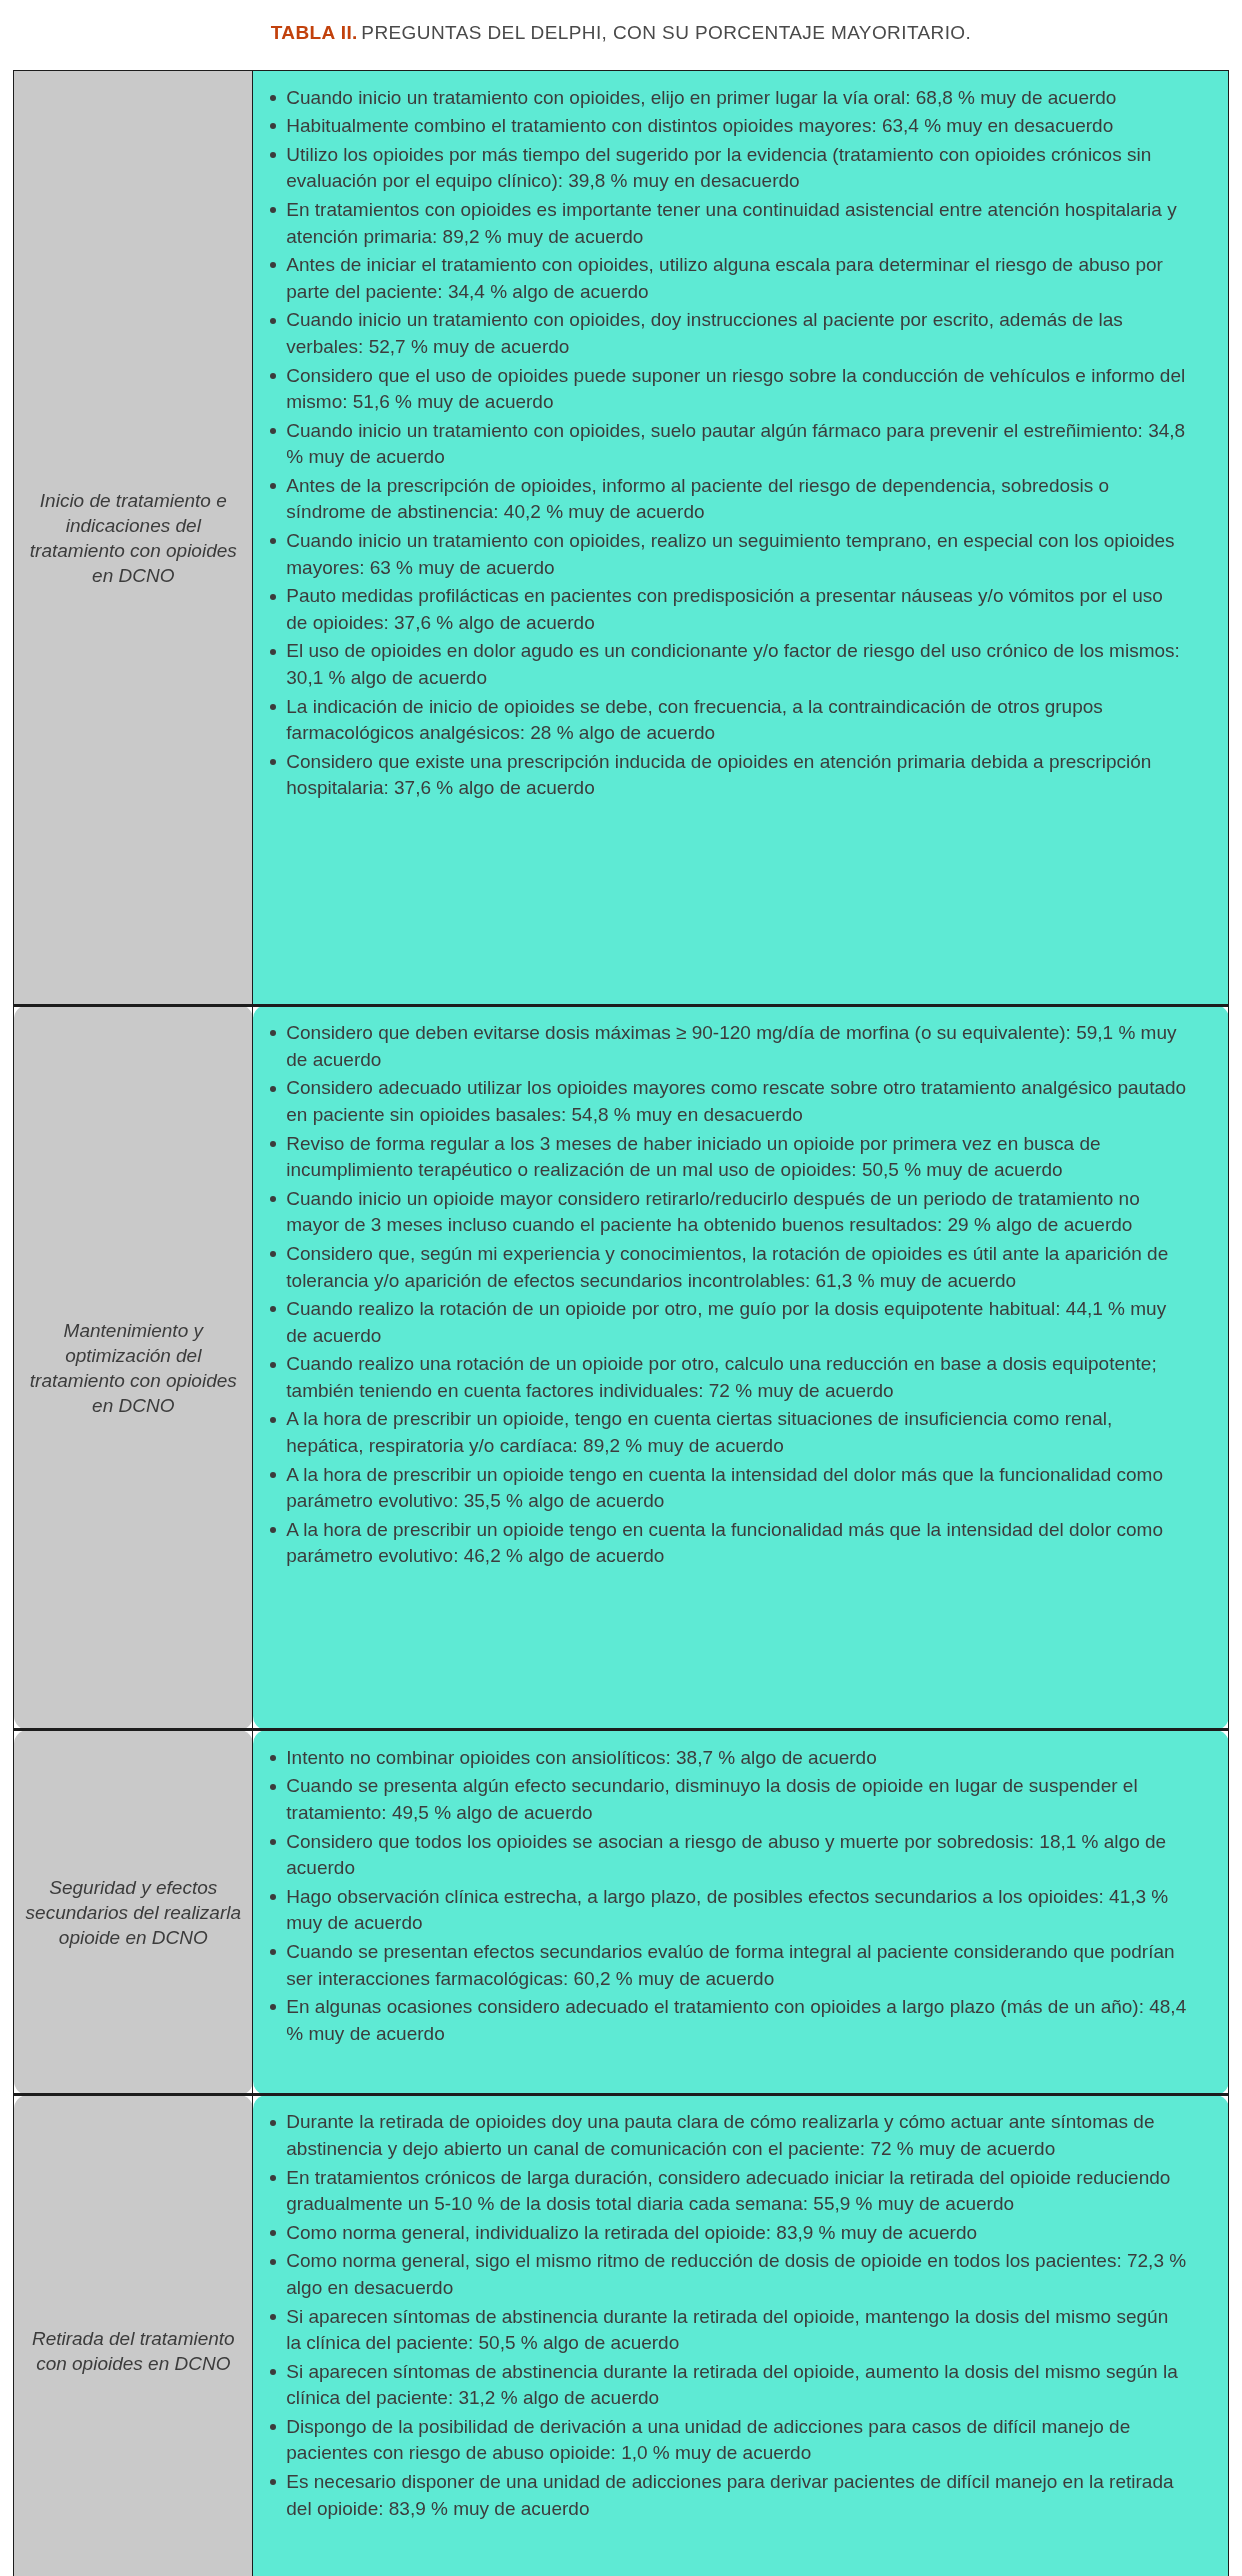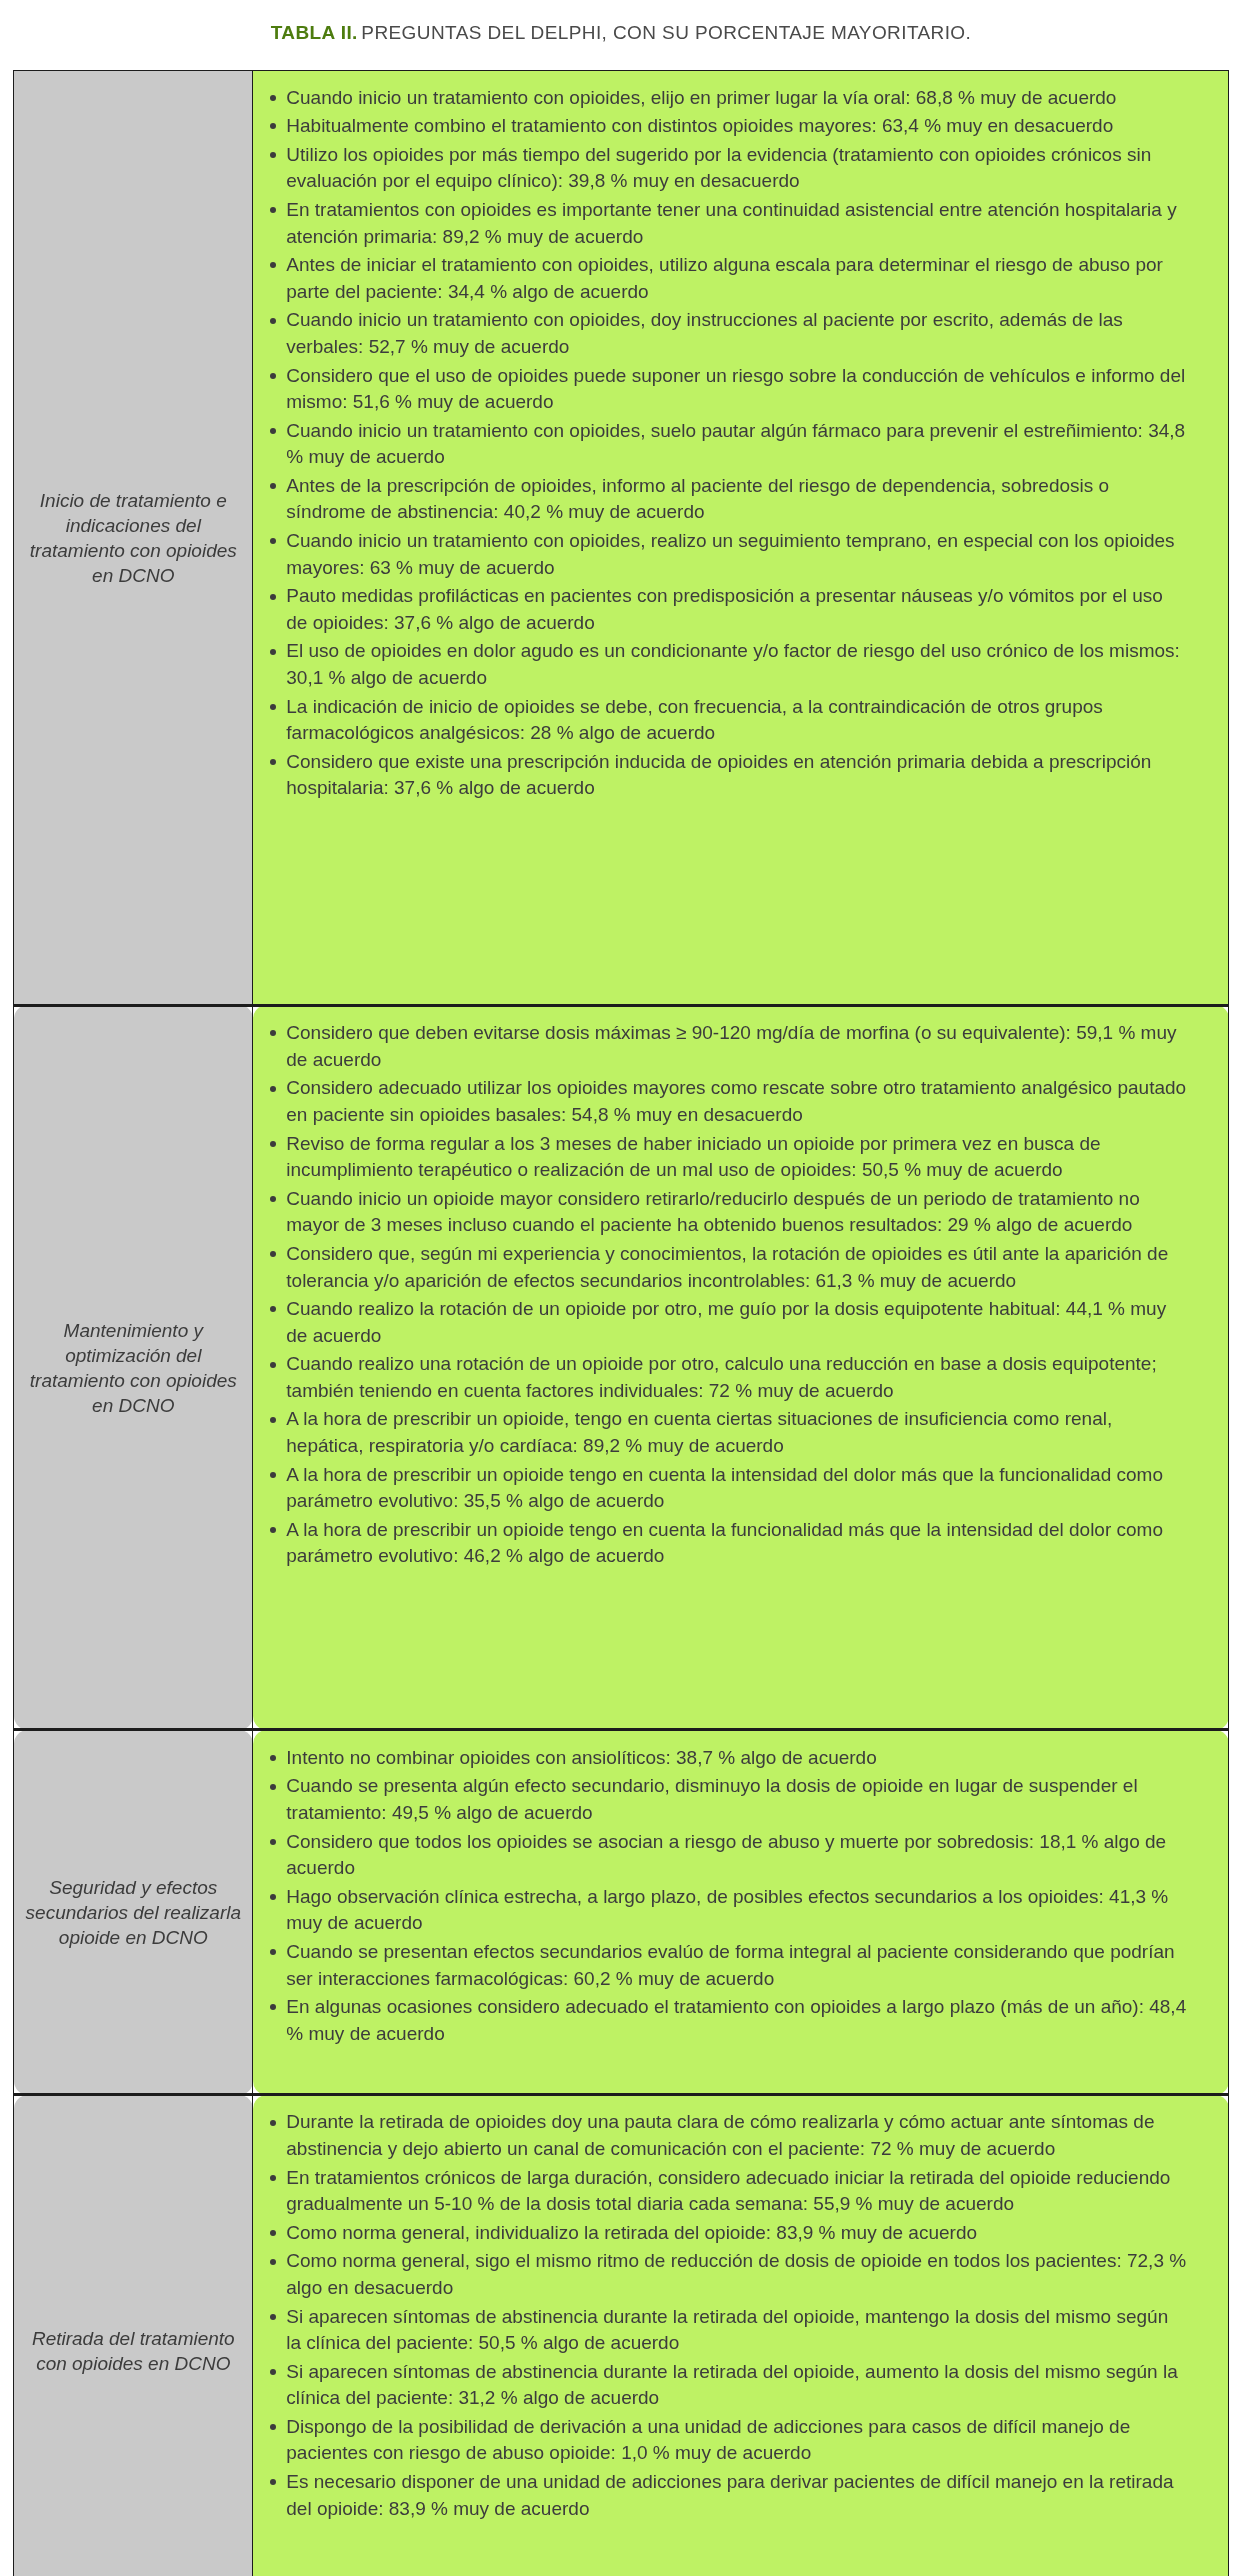--- a/index.html
+++ b/index.html
@@ -20,21 +20,21 @@
     padding: 15.7px 13.3px 0 13.3px;
   }
   .table-title {
     text-align: center;
     font-size: 19px;
     letter-spacing: 0.4px;
     color: #4a4a4a;
     margin: 6px 0 26.6px 0;
   }
   .table-title .title-label {
-    color: #4d7c0f;
+    color: #c2410c;
     font-weight: bold;
     margin-right: 3.6px;
   }
   table.delphi-table {
     border-collapse: collapse;
     width: 1216px;
     table-layout: fixed;
   }
   table.delphi-table td {
     border: 1.8px solid #1c1c1c;
@@ -48,21 +48,21 @@
     background: #c9c9c9;
     font-style: italic;
     font-size: 19px;
     line-height: 25px;
     text-align: center;
     vertical-align: middle;
     padding: 12px 4px;
     color: #3c3c3c;
   }
   .items-cell {
-    background: #bef264;
+    background: #5eead4;
     vertical-align: top;
     padding: 13.3px 42px 13.3px 11px;
   }
   ul.question-list {
     margin: 0;
     padding: 0;
     list-style: none;
   }
   li.question-item {
     position: relative;

